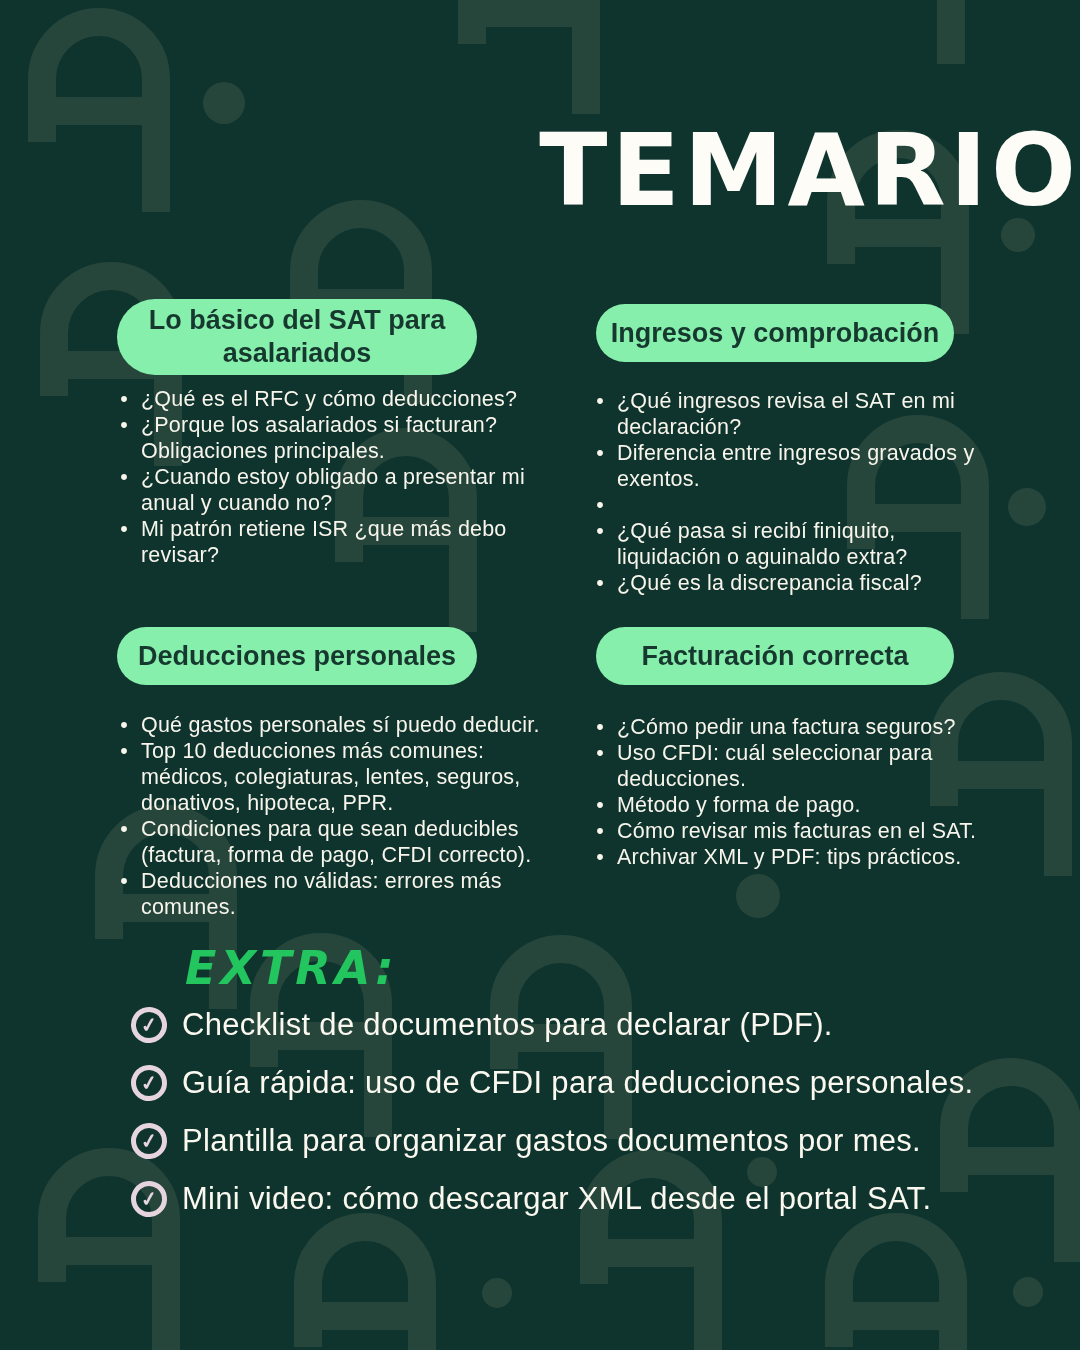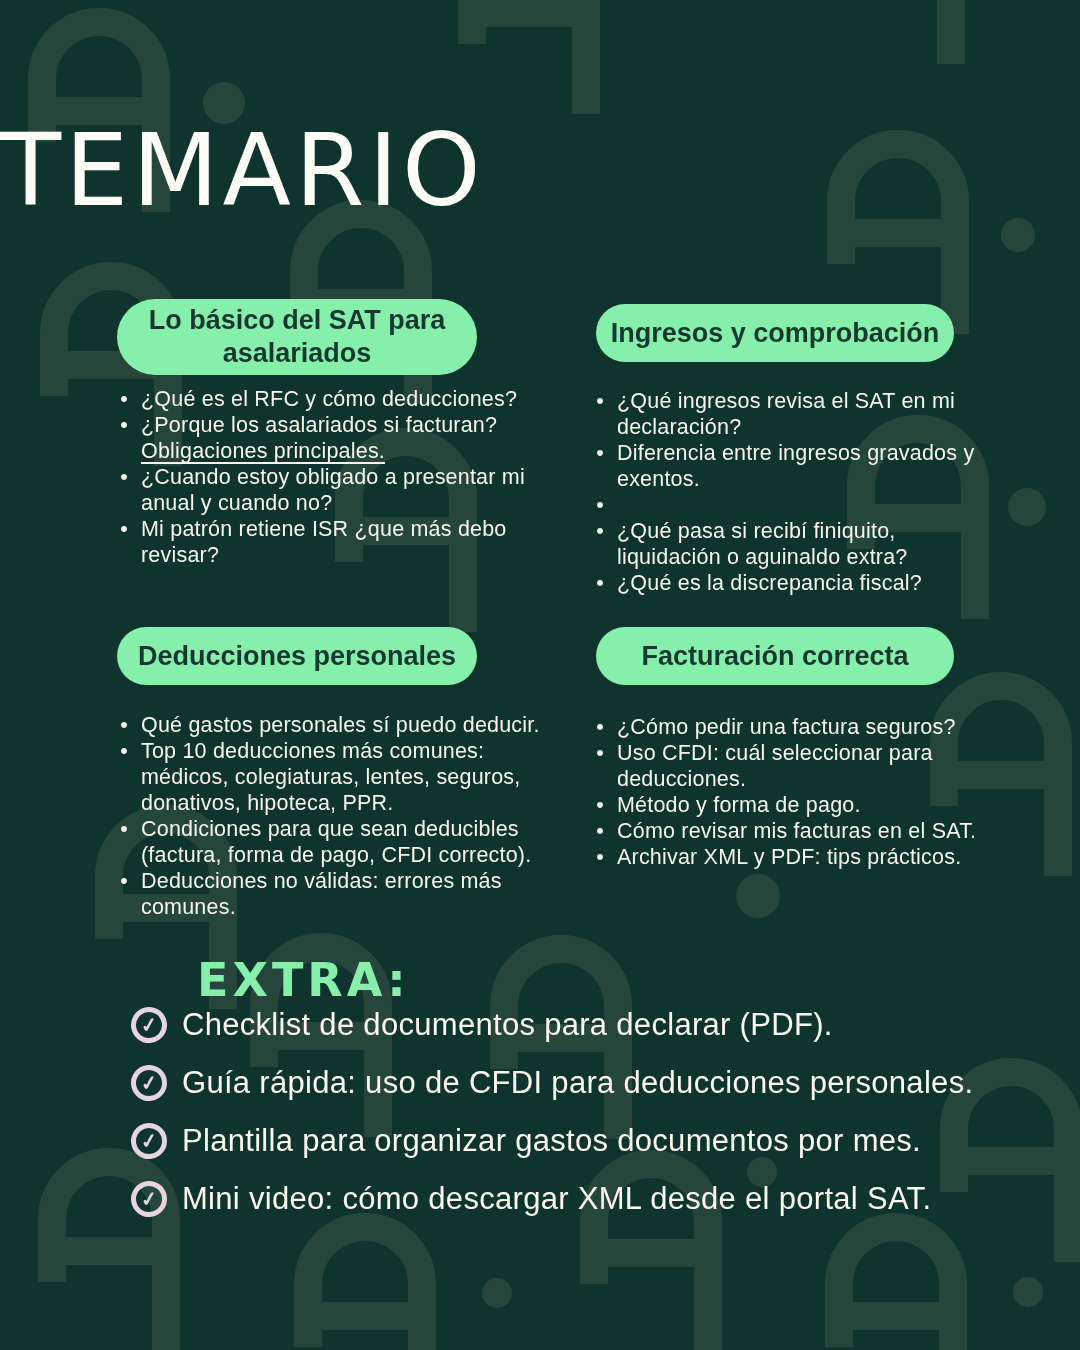--- a/index.html
+++ b/index.html
@@ -8,23 +8,23 @@
     width:1080px;height:1350px;
     background:#0e342d;
     overflow:hidden;
     font-family:"Liberation Sans", sans-serif;
   }
   .wm{position:absolute;inset:0;width:1080px;height:1350px;display:block;}
   .content{position:absolute;inset:0;}
 
   .title{
     position:absolute;left:0;right:0;top:112px;margin:0;
-    text-align:left;
+    text-align:right;
     font-family:"DejaVu Sans","Liberation Sans",sans-serif;
-    font-weight:normal;font-size:100px;letter-spacing:4px;
+    font-weight:bold;font-size:100px;letter-spacing:4px;
     color:#fdfcf7;
   }
 
   .pill{
     position:absolute;
     background:#86efac;color:#17382f;
     border-radius:40px;
     display:flex;align-items:center;justify-content:center;
     text-align:center;
     font-weight:bold;font-size:27px;line-height:1.22;
@@ -39,27 +39,27 @@
     position:absolute;margin:0;padding:0;list-style:none;
     color:#f8f5ec;font-size:21.5px;line-height:26px;
     letter-spacing:0.2px;
   }
   .list1{left:118px;top:386px;width:408px;}
   .list2{left:594px;top:388px;width:402px;}
   .list3{left:118px;top:712px;width:432px;}
   .list4{left:594px;top:714px;width:412px;}
   ul.bullets li{display:flex;gap:11px;}
   .b-marker{flex:0 0 auto;width:12px;text-align:center;}
-  .u{ text-decoration:underline;text-underline-offset:4px;text-decoration-thickness:2px;}
+  .u{ text-underline-offset:4px;text-decoration-thickness:2px;}
 
   .extra-heading{
-    position:absolute;left:185px;top:941px;margin:12px;
-    color:#86efac;
+    position:absolute;left:185px;top:941px;margin:0;
+    color:#22c55e;
     font-family:"DejaVu Sans","Liberation Sans",sans-serif;
-    font-weight:bold;
+    font-weight:bold;font-style:italic;
     font-size:46px;letter-spacing:4px;
   }
   .checklist{
     position:absolute;left:131px;top:1005px;width:860px;
     display:flex;flex-direction:column;gap:18px;
   }
   .check-item{display:flex;align-items:center;gap:15px;height:40px;}
   .check-circle{
     flex:0 0 auto;width:36px;height:36px;box-sizing:border-box;
     border:5px solid #e6d4df;border-radius:50%;

